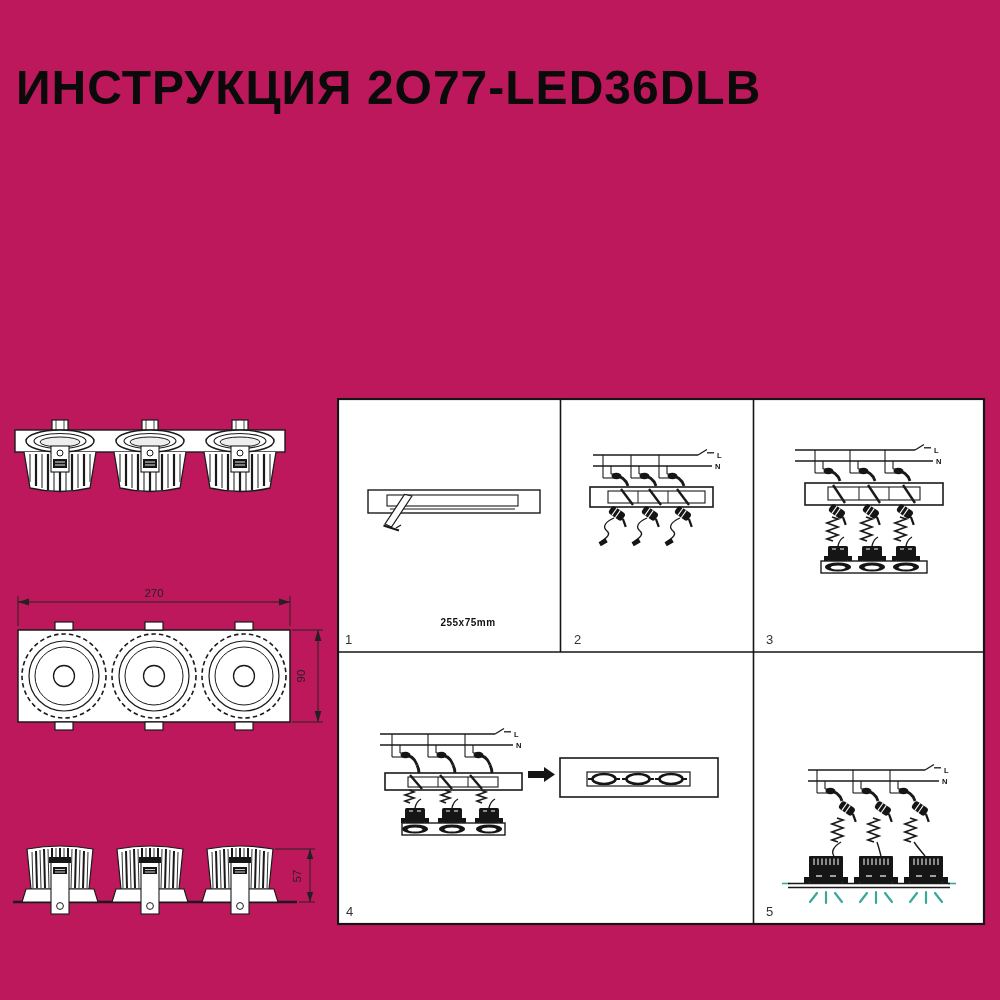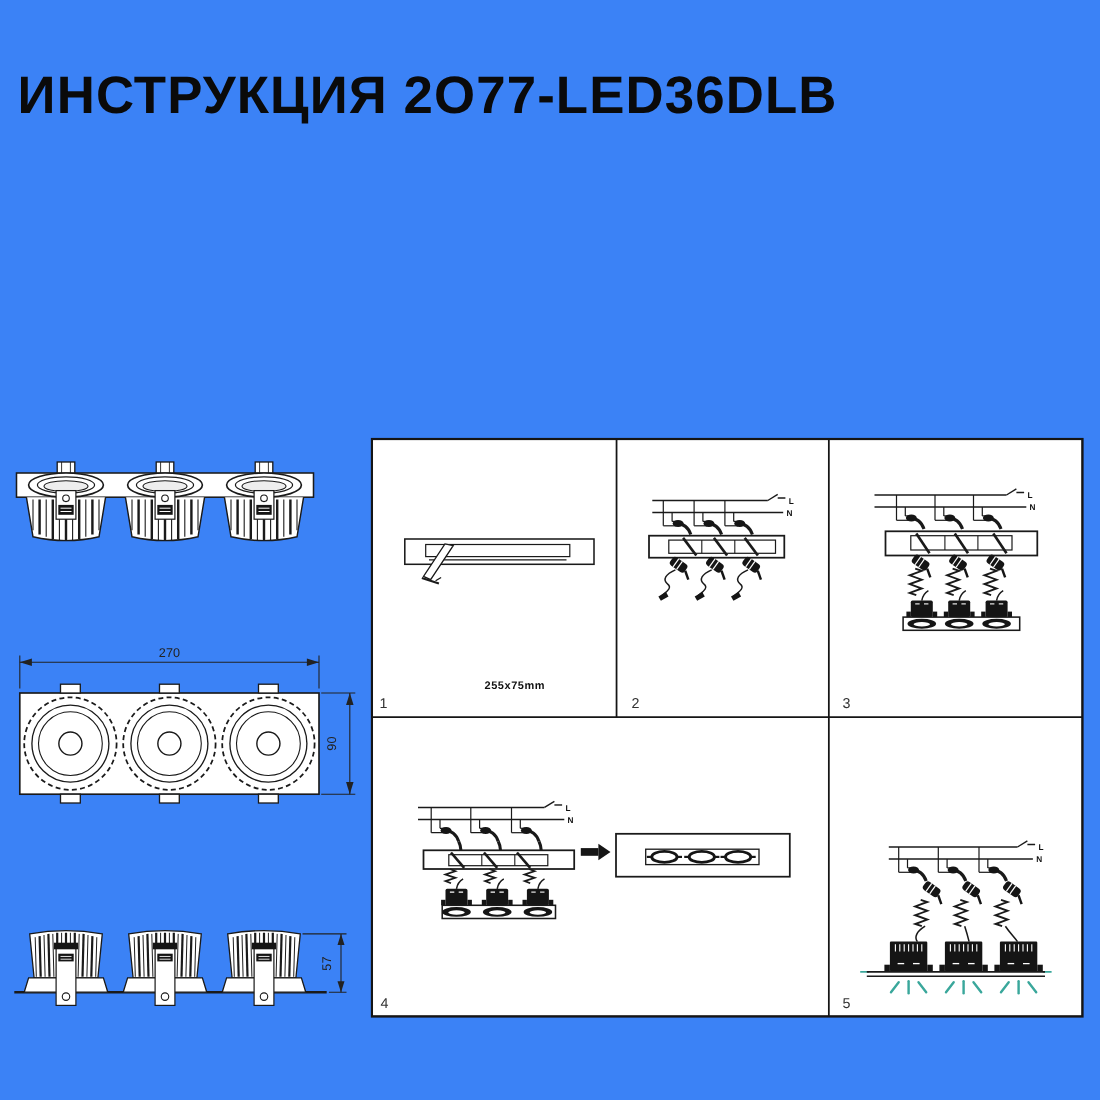--- a/index.html
+++ b/index.html
@@ -1,18 +1,18 @@
 <!DOCTYPE html>
 <html><head>
 <meta charset="utf-8">
 <style>
   html,body{margin:0;padding:0;}
   body{width:1000px;height:1000px;background:#ffffff;position:relative;
        font-family:"Liberation Sans",sans-serif;overflow:hidden;}
-  .page{position:absolute;inset:0;background:#3b82f6;}
+  .page{position:absolute;inset:0;background:#be185d;}
   .title{position:absolute;left:16px;top:60px;margin:0;width:960px;
          font-family:"Liberation Sans",sans-serif;font-weight:900;
          font-size:48px;letter-spacing:1px;color:#0a0a0a;white-space:nowrap;}
   .abs{position:absolute;}
   svg{display:block;}
   text{font-family:"Liberation Sans",sans-serif;}
   .dimtxt{font-size:11.5px;fill:#222;}
   .notetxt{font-size:10px;font-weight:bold;fill:#111;letter-spacing:.5px;}
   .numtxt{font-size:13px;fill:#333;}
   .wiretxt{font-size:7.5px;font-weight:bold;fill:#111;}

